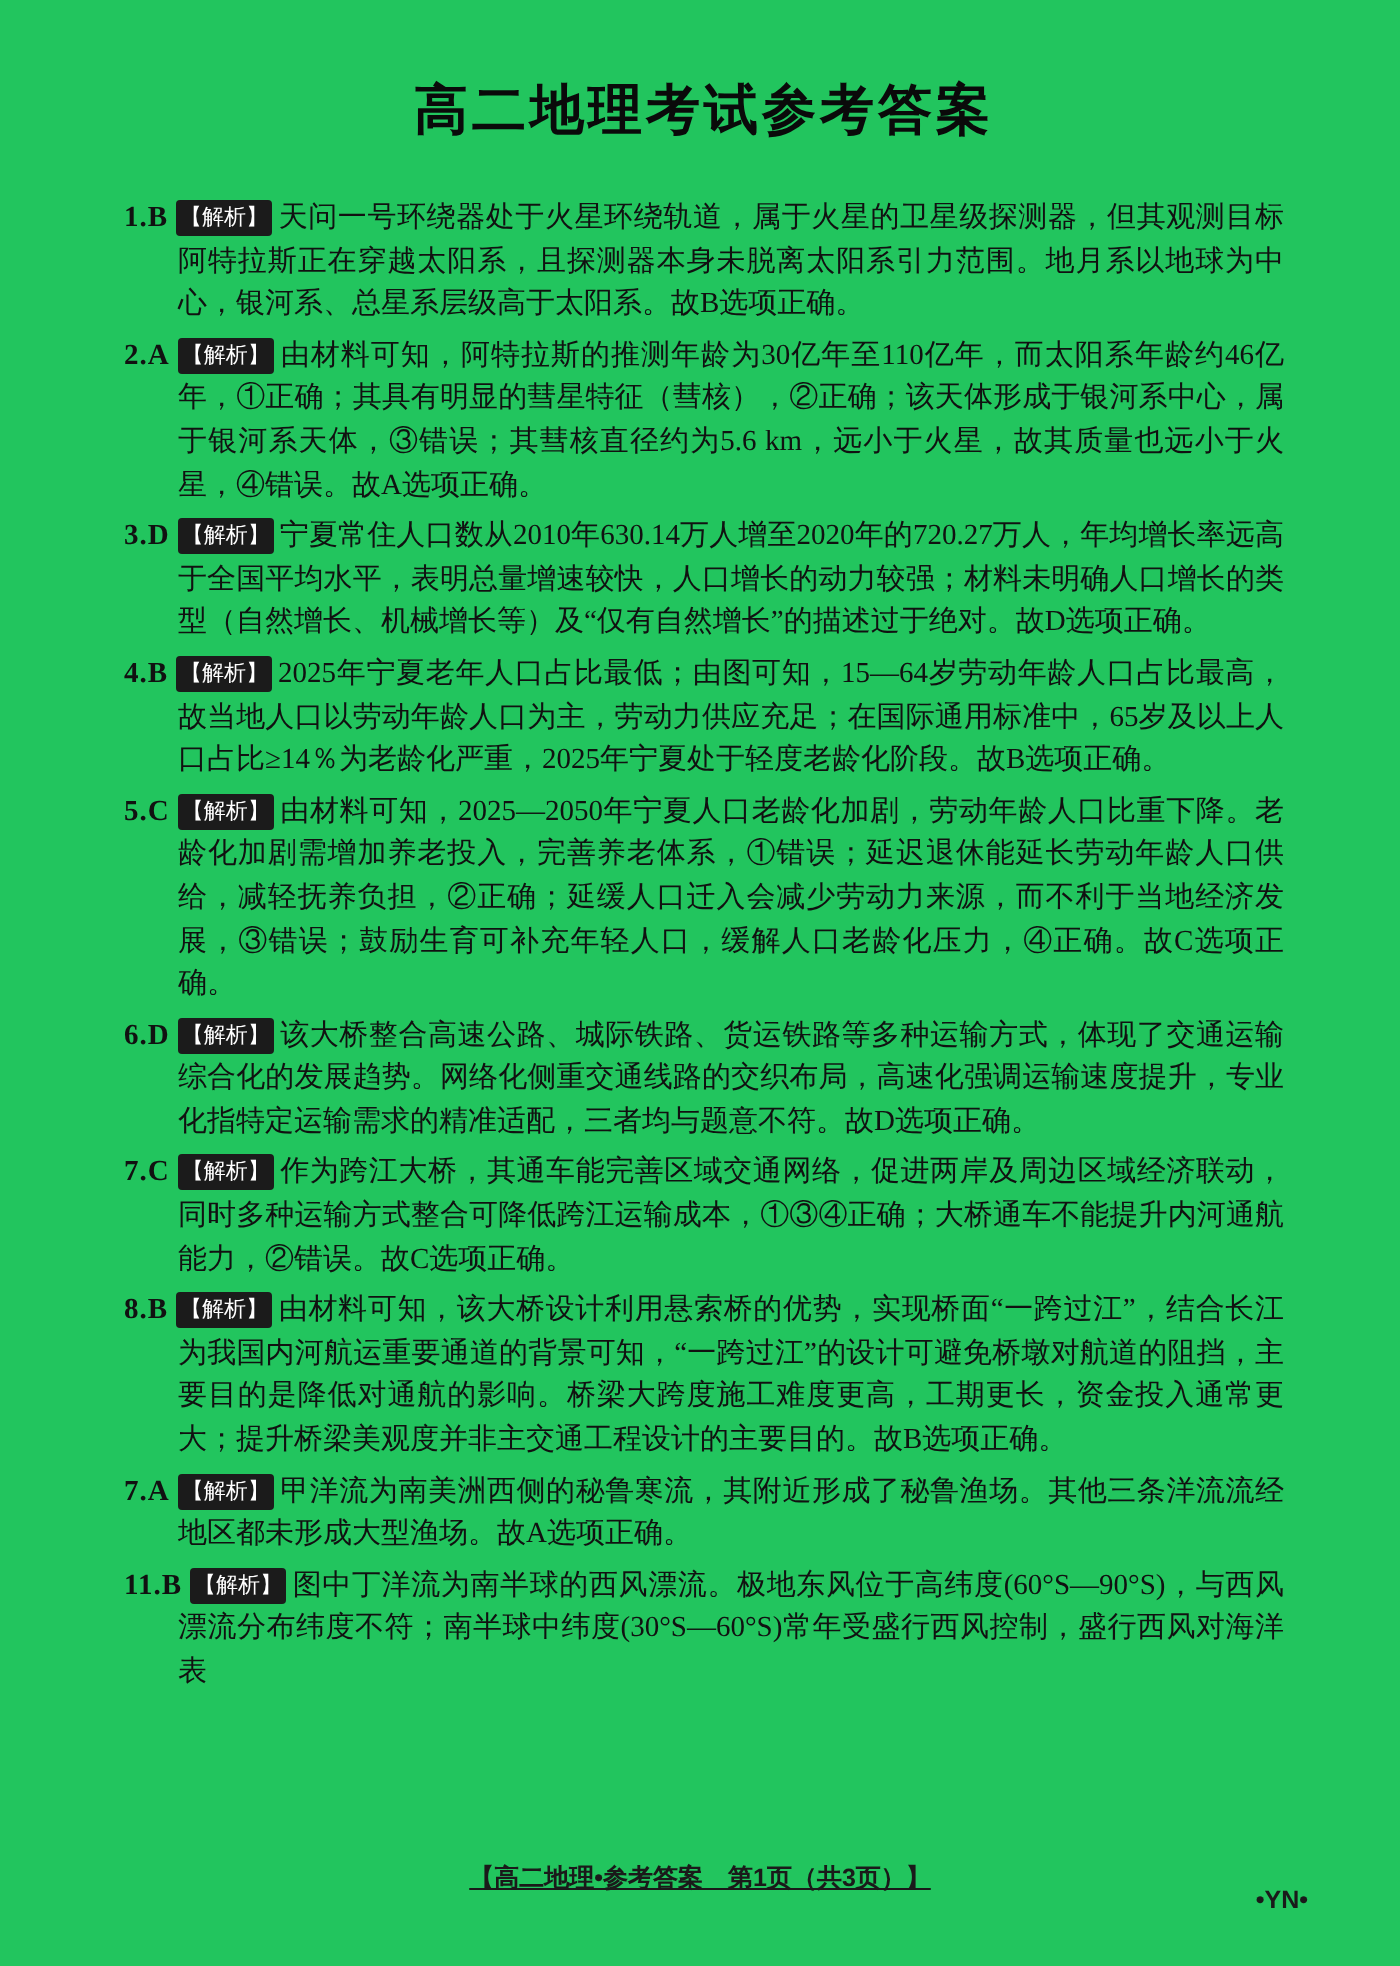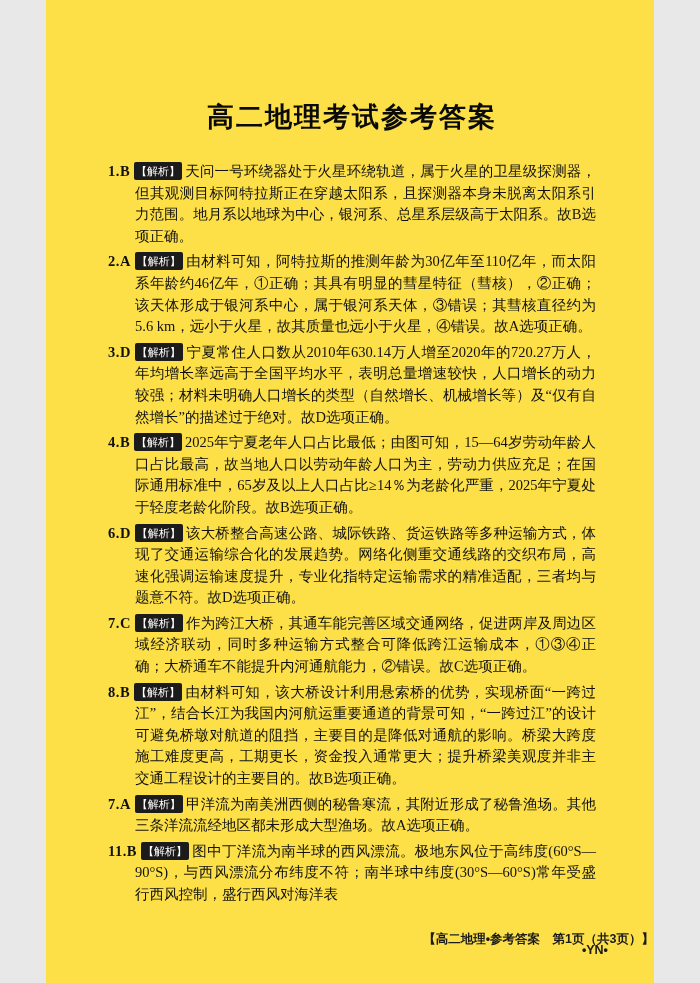--- a/index.html
+++ b/index.html
@@ -2,28 +2,28 @@
 <html><head>
 <meta charset="utf-8">
 <style>
   html, body {
     margin: 0;
     padding: 0;
     background: #e8e8e8;
   }
   .page {
     position: relative;
-    width: 608px;
+    width: 700px;
     height: 983px;
     margin: 0 auto;
-    background: #fde047;
+    background: #22c55e;
     color: #111111;
     font-family: "Liberation Serif", serif;
     box-sizing: border-box;
-    padding: 89px 58px 0 62px;
+    padding: 27px 58px 0 62px;
     overflow: hidden;
   }
   .title {
     text-align: center;
     font-size: 27px;
     font-weight: bold;
     letter-spacing: 2px;
     margin: 10px 0 26px 0;
     font-family: "Liberation Sans", sans-serif;
     color: #0a0a0a;
@@ -64,21 +64,22 @@
     height: 18px;
     font-size: 12.5px;
     font-weight: bold;
     font-family: "Liberation Sans", sans-serif;
     color: #1a1a1a;
   }
   .footer-center {
     position: absolute;
     left: 0;
     right: 0;
-    text-align: right;
+    text-align: center;
+    text-decoration: underline;
   }
   .footer-right {
     position: absolute;
     right: 46px;
     top: 0;
     margin-top: 12px;
   }
 </style>
 </head>
 <body>
@@ -97,20 +98,23 @@
   </div>
 
   <div class="answer">
     <span class="num">3.D</span><span class="badge">【解析】</span><span class="txt">宁夏常住人口数从2010年630.14万人增至2020年的720.27万人，年均增长率远高于全国平均水平，表明总量增速较快，人口增长的动力较强；材料未明确人口增长的类型（自然增长、机械增长等）及“仅有自然增长”的描述过于绝对。故D选项正确。</span>
   </div>
 
   <div class="answer">
     <span class="num">4.B</span><span class="badge">【解析】</span><span class="txt">2025年宁夏老年人口占比最低；由图可知，15—64岁劳动年龄人口占比最高，故当地人口以劳动年龄人口为主，劳动力供应充足；在国际通用标准中，65岁及以上人口占比≥14％为老龄化严重，2025年宁夏处于轻度老龄化阶段。故B选项正确。</span>
   </div>
 
+  <div class="answer">
+    <span class="num">5.C</span><span class="badge">【解析】</span><span class="txt">由材料可知，2025—2050年宁夏人口老龄化加剧，劳动年龄人口比重下降。老龄化加剧需增加养老投入，完善养老体系，①错误；延迟退休能延长劳动年龄人口供给，减轻抚养负担，②正确；延缓人口迁入会减少劳动力来源，而不利于当地经济发展，③错误；鼓励生育可补充年轻人口，缓解人口老龄化压力，④正确。故C选项正确。</span>
+  </div>
 
   <div class="answer">
     <span class="num">6.D</span><span class="badge">【解析】</span><span class="txt">该大桥整合高速公路、城际铁路、货运铁路等多种运输方式，体现了交通运输综合化的发展趋势。网络化侧重交通线路的交织布局，高速化强调运输速度提升，专业化指特定运输需求的精准适配，三者均与题意不符。故D选项正确。</span>
   </div>
 
   <div class="answer">
     <span class="num">7.C</span><span class="badge">【解析】</span><span class="txt">作为跨江大桥，其通车能完善区域交通网络，促进两岸及周边区域经济联动，同时多种运输方式整合可降低跨江运输成本，①③④正确；大桥通车不能提升内河通航能力，②错误。故C选项正确。</span>
   </div>
 
   <div class="answer">

